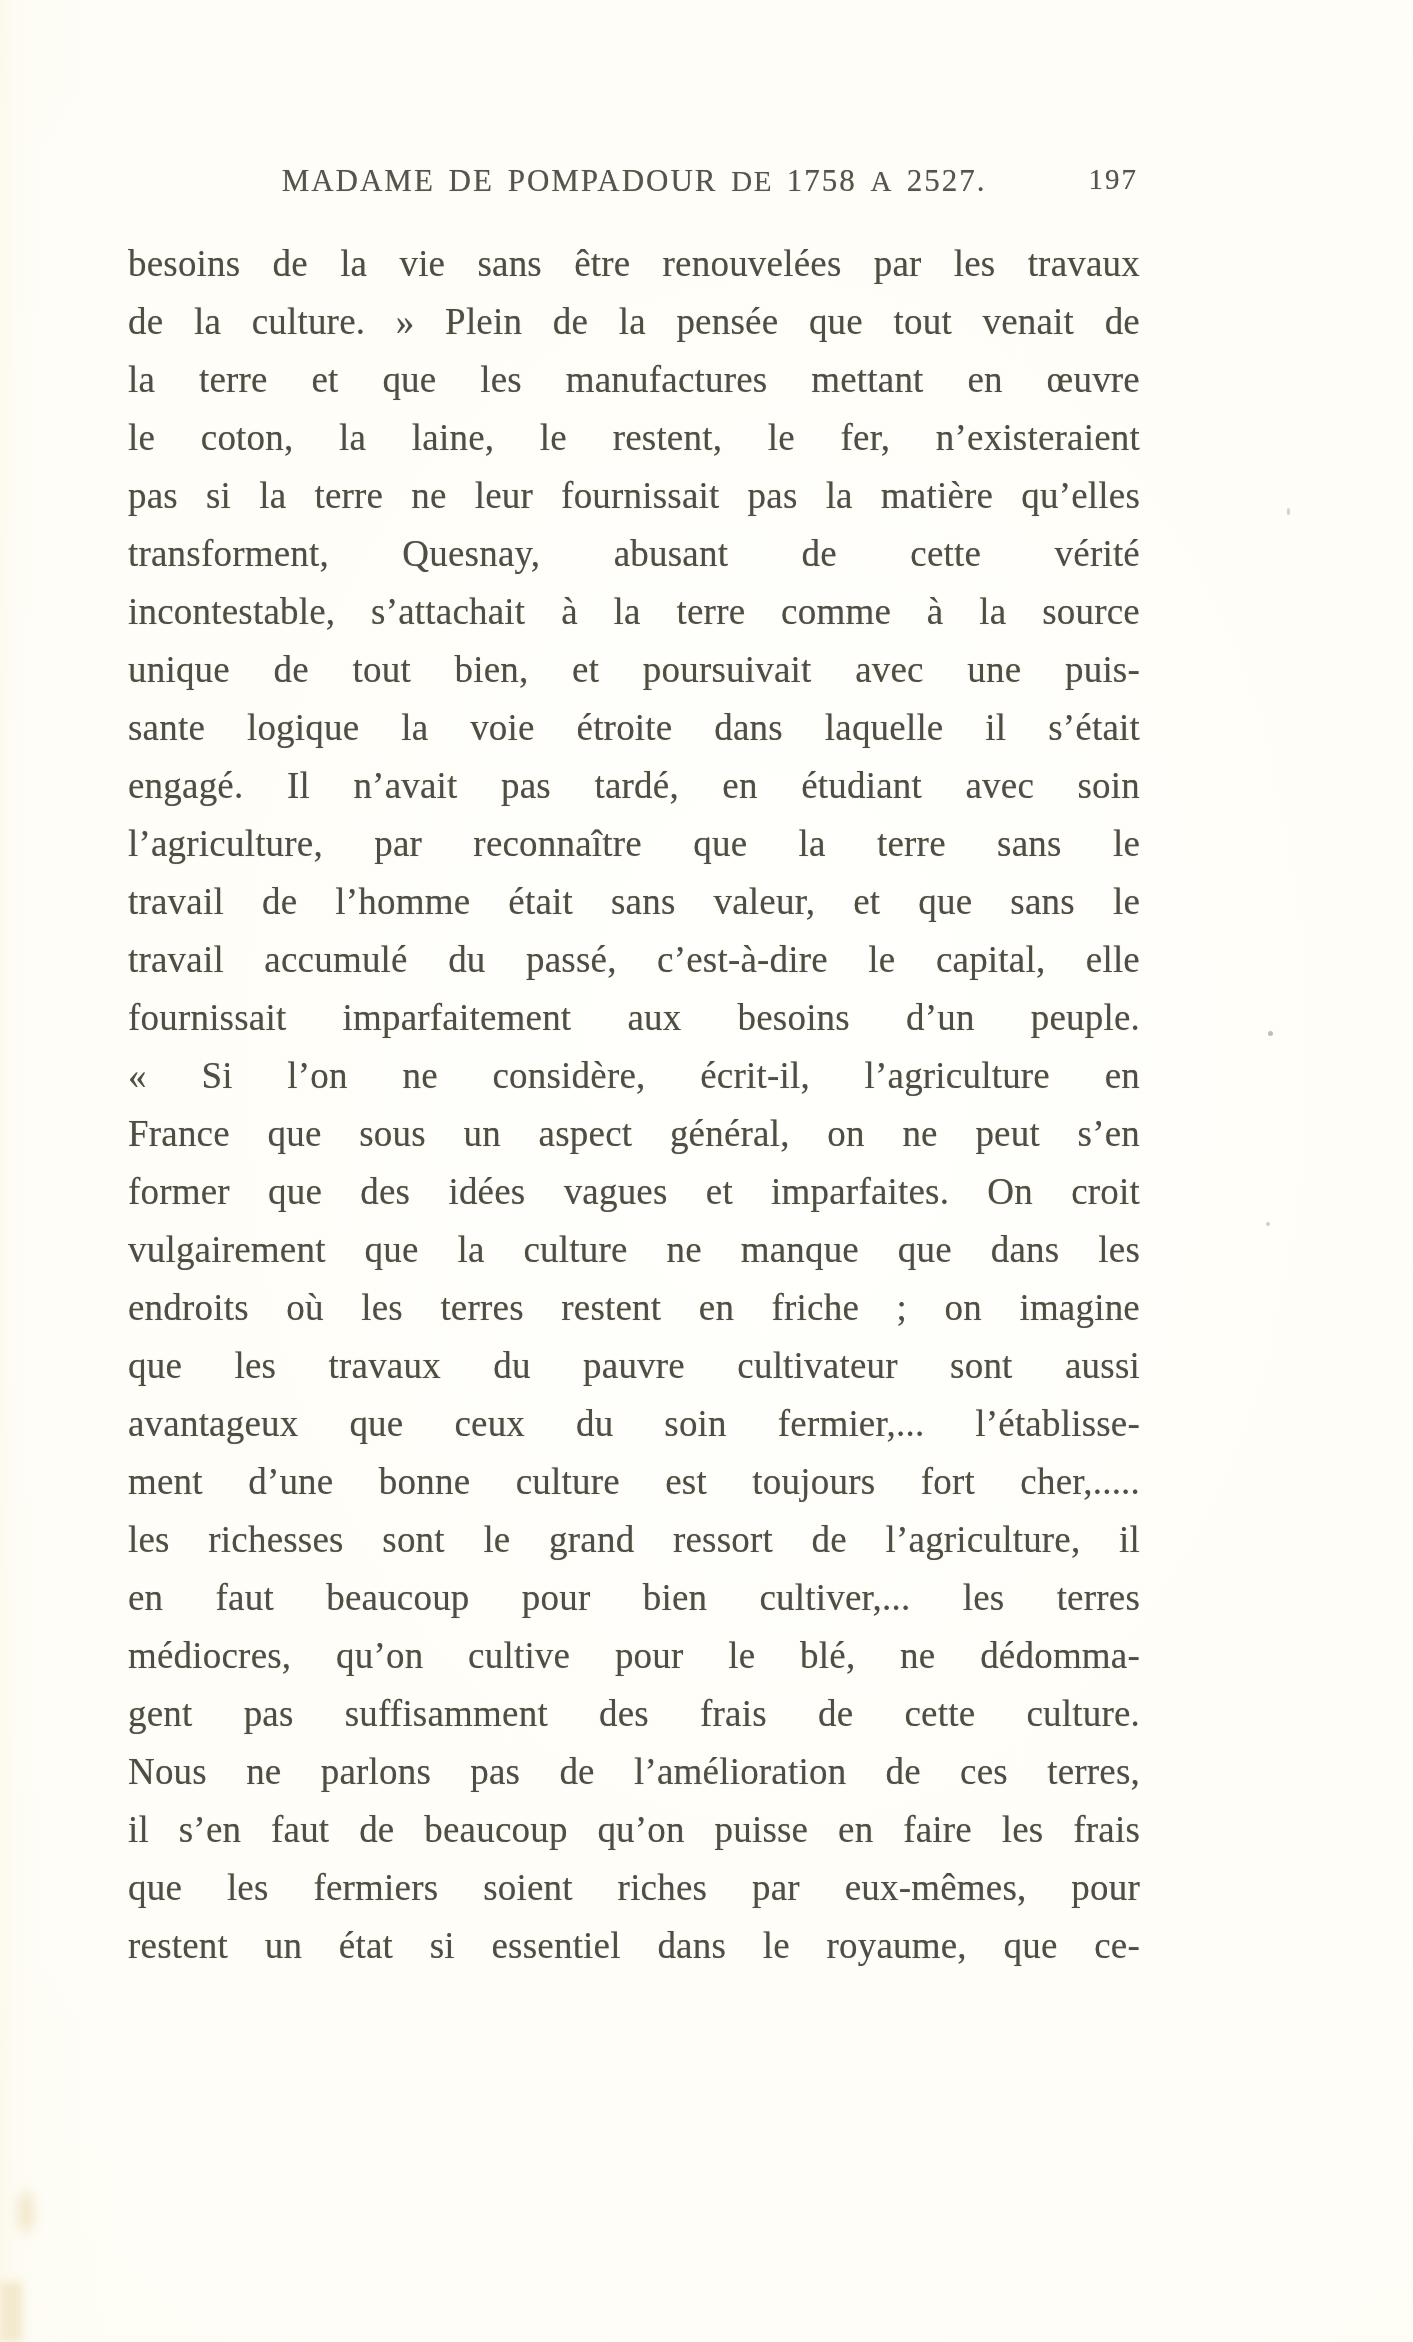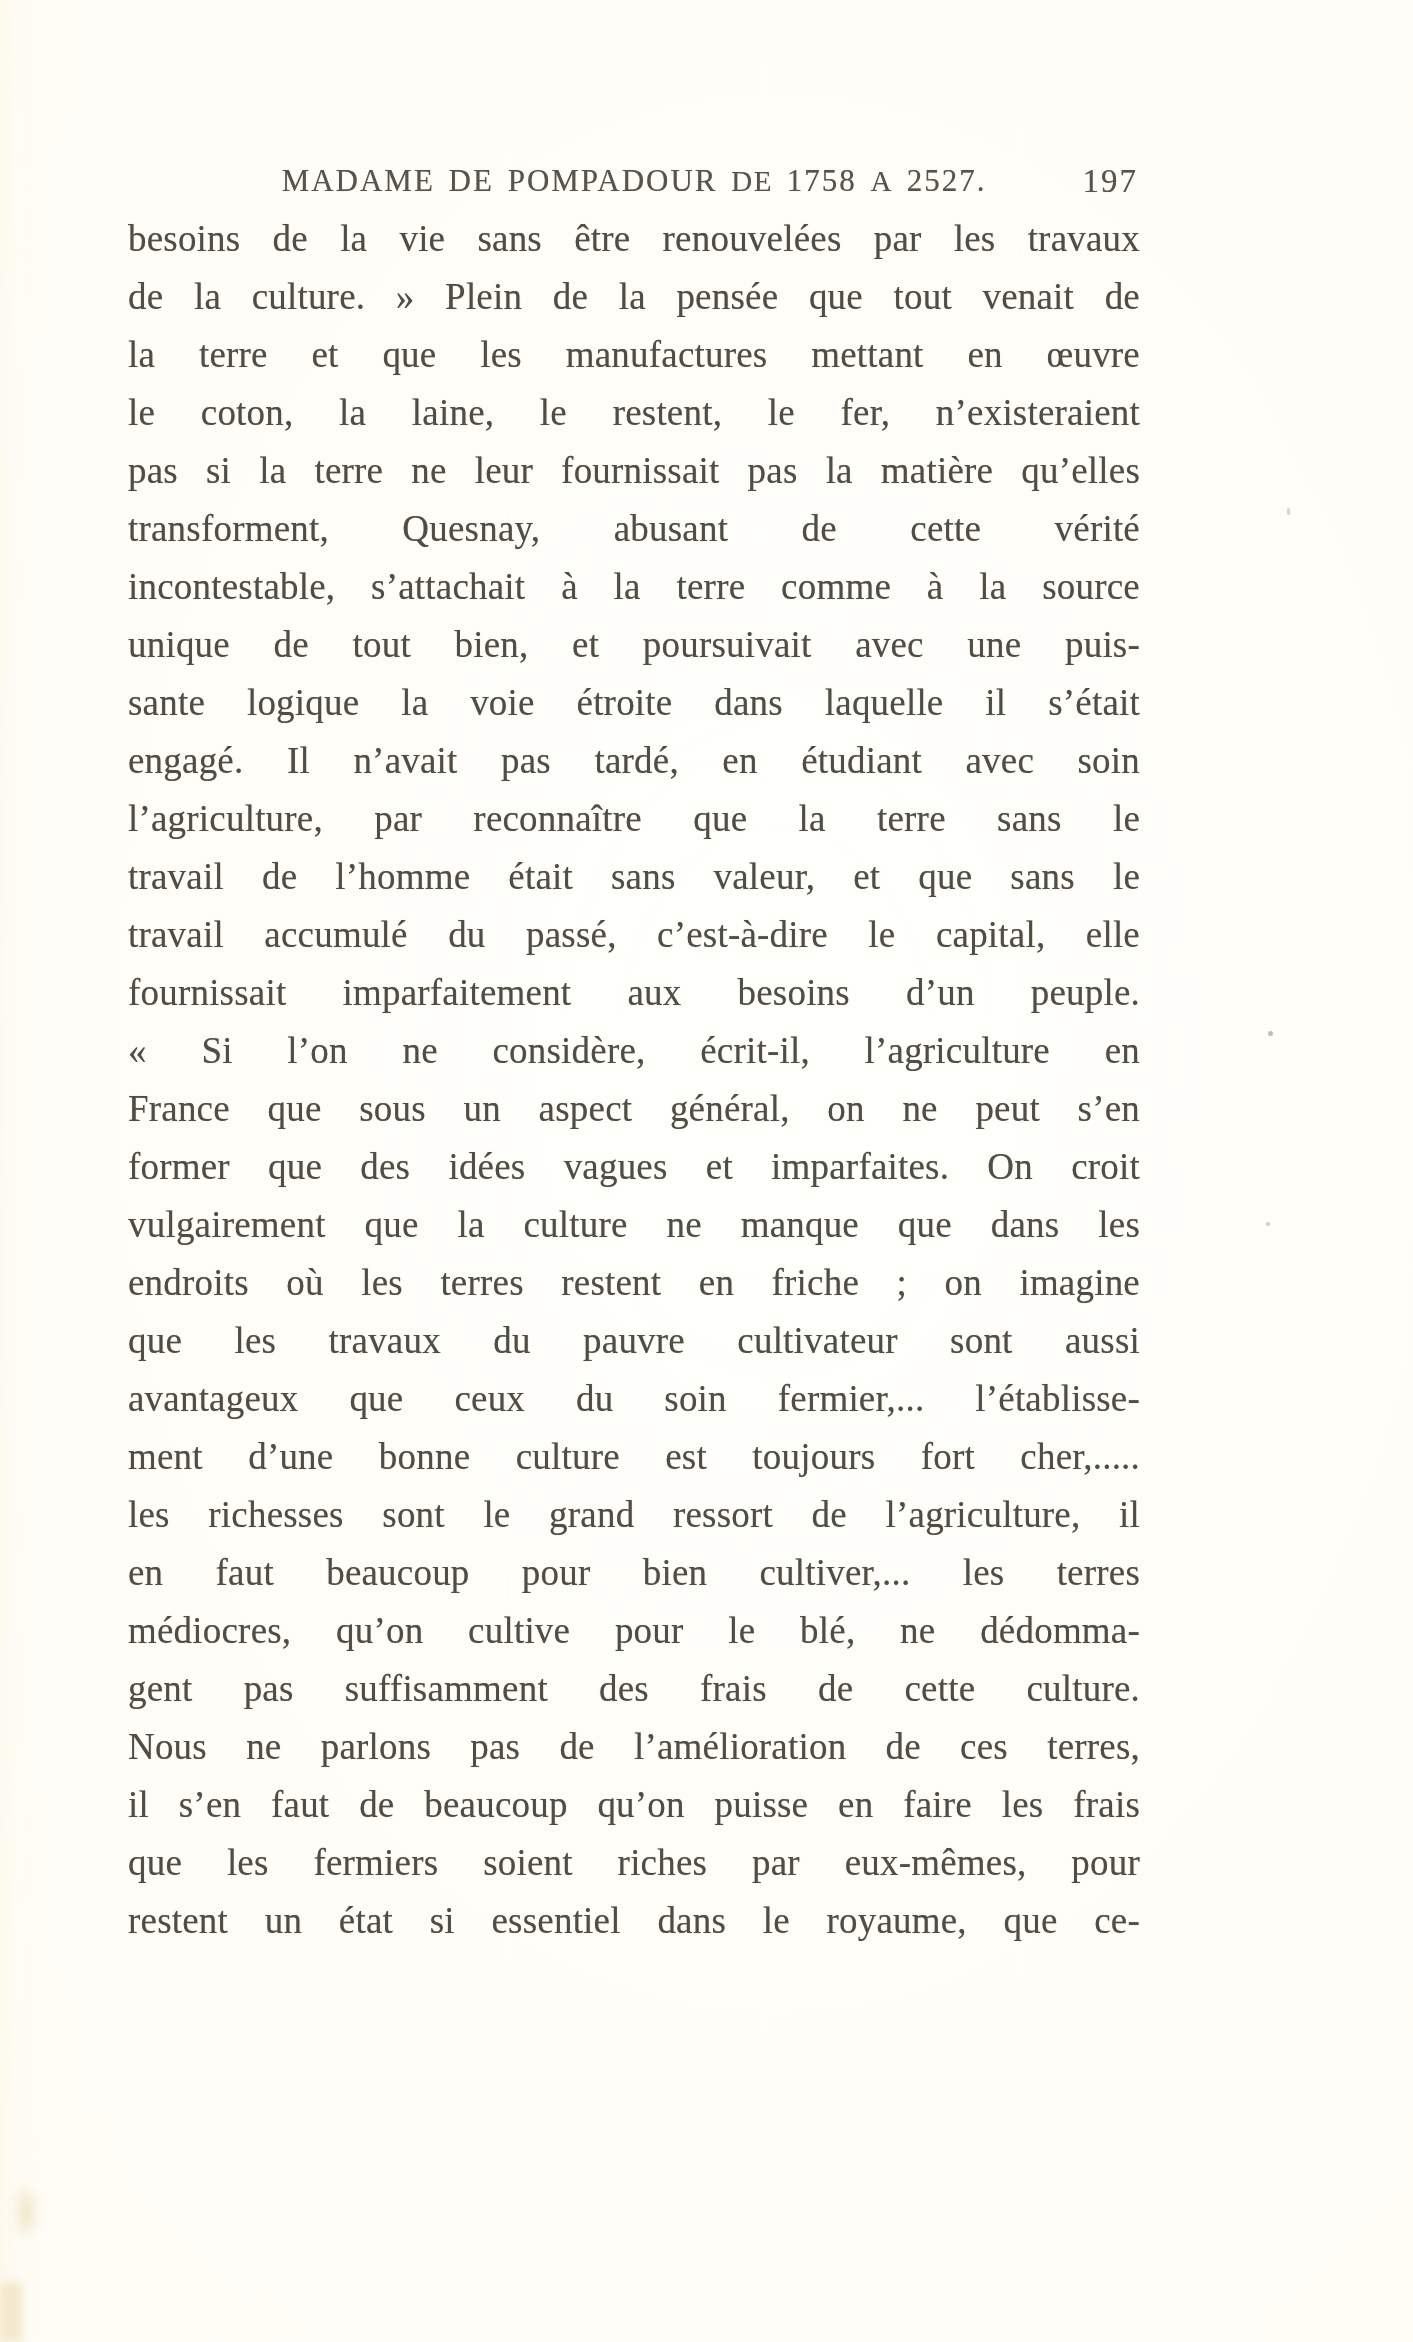--- a/index.html
+++ b/index.html
@@ -42,28 +42,28 @@
   }
   .header-title .small-caps-part {
     font-size: 29px;
     letter-spacing: 1.5px;
     margin-top: 8px;
   }
   .header-page-number {
     position: absolute;
     right: 2px;
     top: 0;
-    font-size: 33px;
+    font-size: 29px;
     letter-spacing: 2px;
     text-shadow: 0 0 0.7px rgba(80,76,64,0.55);
   }
   .text-block {
     position: absolute;
     left: 128px;
-    top: 210px;
+    top: 235px;
     width: 1012px;
     color: #504d42;
   }
   .text-block .line {
     height: 58px;
     line-height: 58px;
     font-size: 37px;
     letter-spacing: 0.2px;
     text-align: justify;
     text-align-last: justify;

